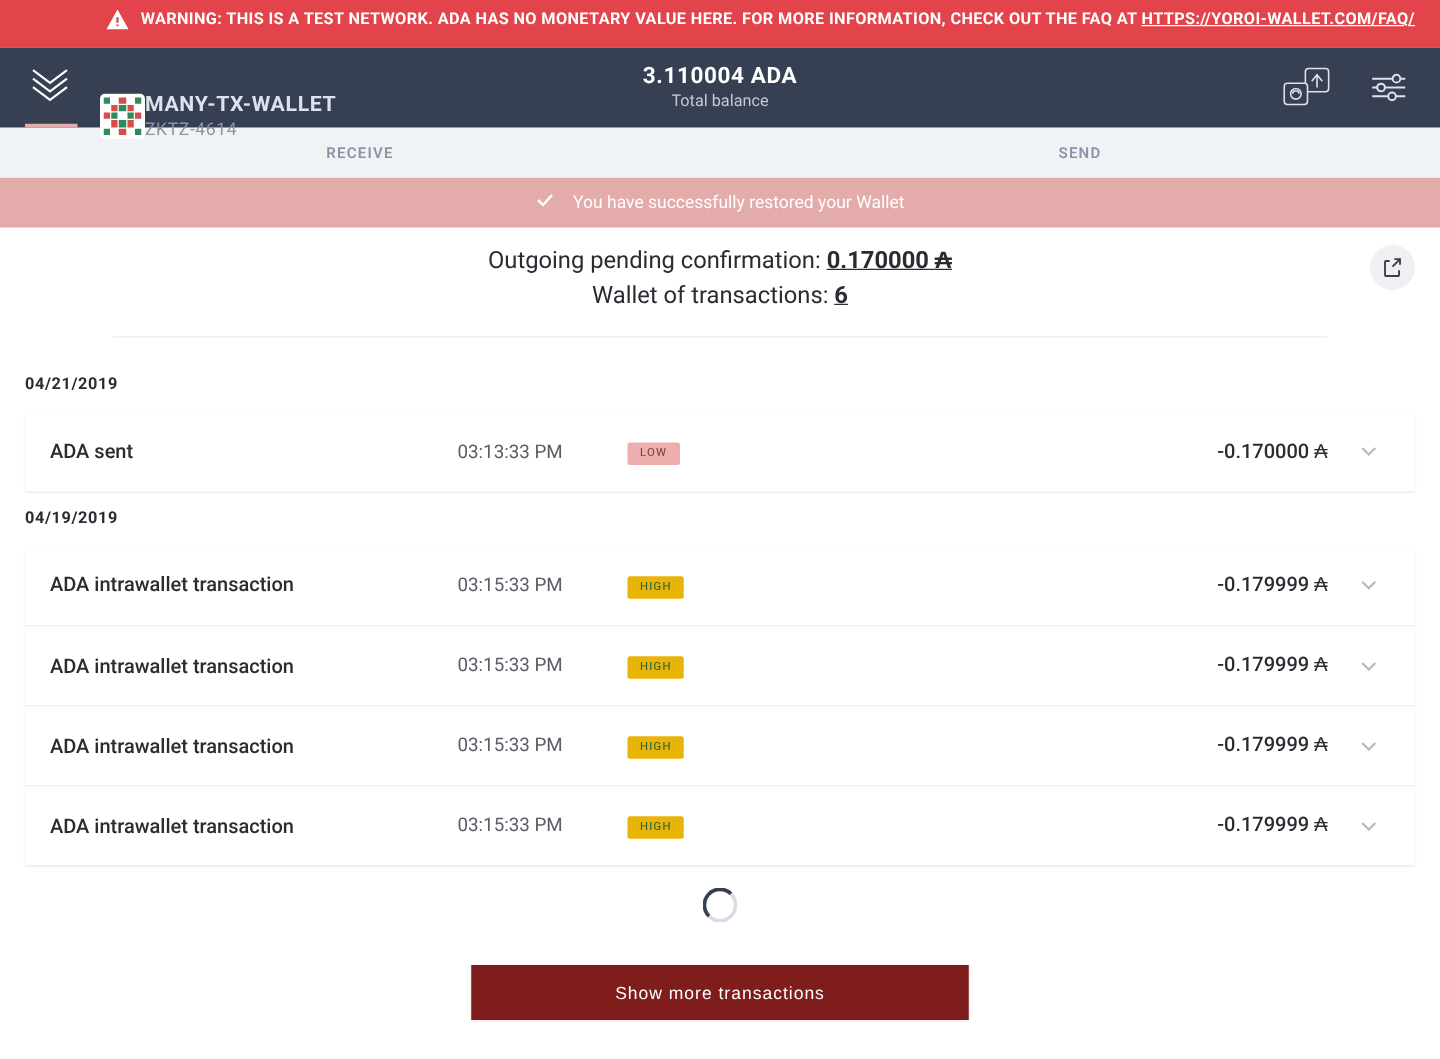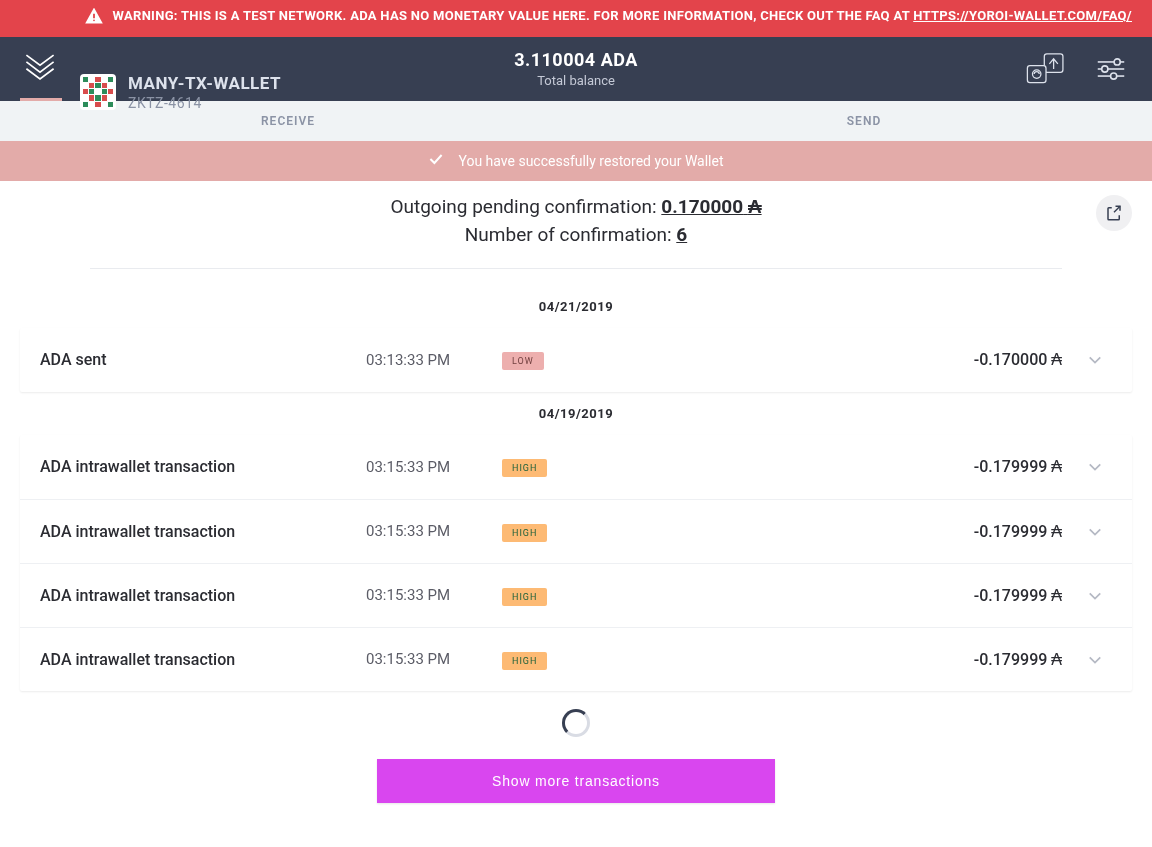--- a/index.html
+++ b/index.html
@@ -45,21 +45,20 @@
     align-items: center;
     justify-content: center;
     height: 100%;
   }
   .logo {
     color: #fff;
   }
   .wallet-block {
     display: flex;
     align-items: center;
-    gap: 12px;
     margin-top: 46px;
   }
   .wallet-ident {
     width: 36px;
     height: 36px;
     border-radius: 4px;
     background: #fff;
     padding: 3px;
     display: grid;
     grid-template-columns: repeat(5, 1fr);
@@ -170,21 +169,20 @@
     width: 36px;
     height: 36px;
     border-radius: 50%;
     background: #F0F0F2;
     display: flex;
     align-items: center;
     justify-content: center;
     cursor: pointer;
   }
   .date-header {
-    text-align: center;
     font-size: 13px;
     font-weight: 700;
     color: #2B2C32;
     letter-spacing: 0.5px;
     padding: 14px 0;
   }
   .tx-group {
     background: #fff;
     border-radius: 2px;
     box-shadow: 0 1px 2px rgba(0,0,0,0.08);
@@ -216,21 +214,21 @@
   .badge {
     display: inline-block;
     font-size: 9px;
     font-weight: 400;
     letter-spacing: 1px;
     padding: 4px 10px;
     border-radius: 2px;
     text-align:center;
   }
   .badge.low { background: #EDAFAE; color: #734140; }
-  .badge.high { background: #fdba74; color: #1C603B; }
+  .badge.high { background: #eab308; color: #1C603B; }
   .tx-amount {
     flex: 1;
     text-align: right;
     font-size: 16px;
     font-weight: 500;
     color: #2B2C32;
   }
   .tx-amount .ada-sym { margin-left: 4px; }
   .tx-chev {
     width: 40px;
@@ -245,24 +243,24 @@
   .spinner {
     width: 28px;
     height: 28px;
     border: 3px solid #D9DCE4;
     border-top-color: #373F52;
     border-left-color: #373F52;
     border-radius: 50%;
   }
   .show-more {
     display: block;
-    margin: 0 auto;
+    margin: 12px auto;
     width: 398px;
     height: 44px;
-    background: #d946ef;
+    background: #7f1d1d;
     color: #fff;
     border: none;
     font-size: 14px;
     font-weight: 500;
     letter-spacing: 0.8px;
     cursor: pointer;
     border-radius: 0;
     box-shadow: 0 1px 2px rgba(0,0,0,0.1);
   }
   .ada-sym {
@@ -371,21 +369,21 @@
   </span>
   <span>You have successfully restored your Wallet</span>
 </div>
 
 <div class="content">
   <div class="summary">
     <div>
       <span>Outgoing pending confirmation: </span><span class="strong"><span>0.170000</span> <span>₳</span></span>
     </div>
     <div>
-      <span>Number of confirmation: </span><span class="strong">6</span>
+      <span>Wallet of transactions: </span><span class="strong">6</span>
     </div>
     <div class="export-btn">
       <svg width="18" height="18" viewBox="0 0 24 24" fill="none" stroke="#373F52" stroke-width="2">
         <path d="M14 3 H20 V9"></path>
         <path d="M20 3 L12 11"></path>
         <path d="M9 5 H5 a1 1 0 0 0 -1 1 V20 a1 1 0 0 0 1 1 H18 a1 1 0 0 0 1 -1 V15"></path>
       </svg>
     </div>
     <hr>
   </div>

